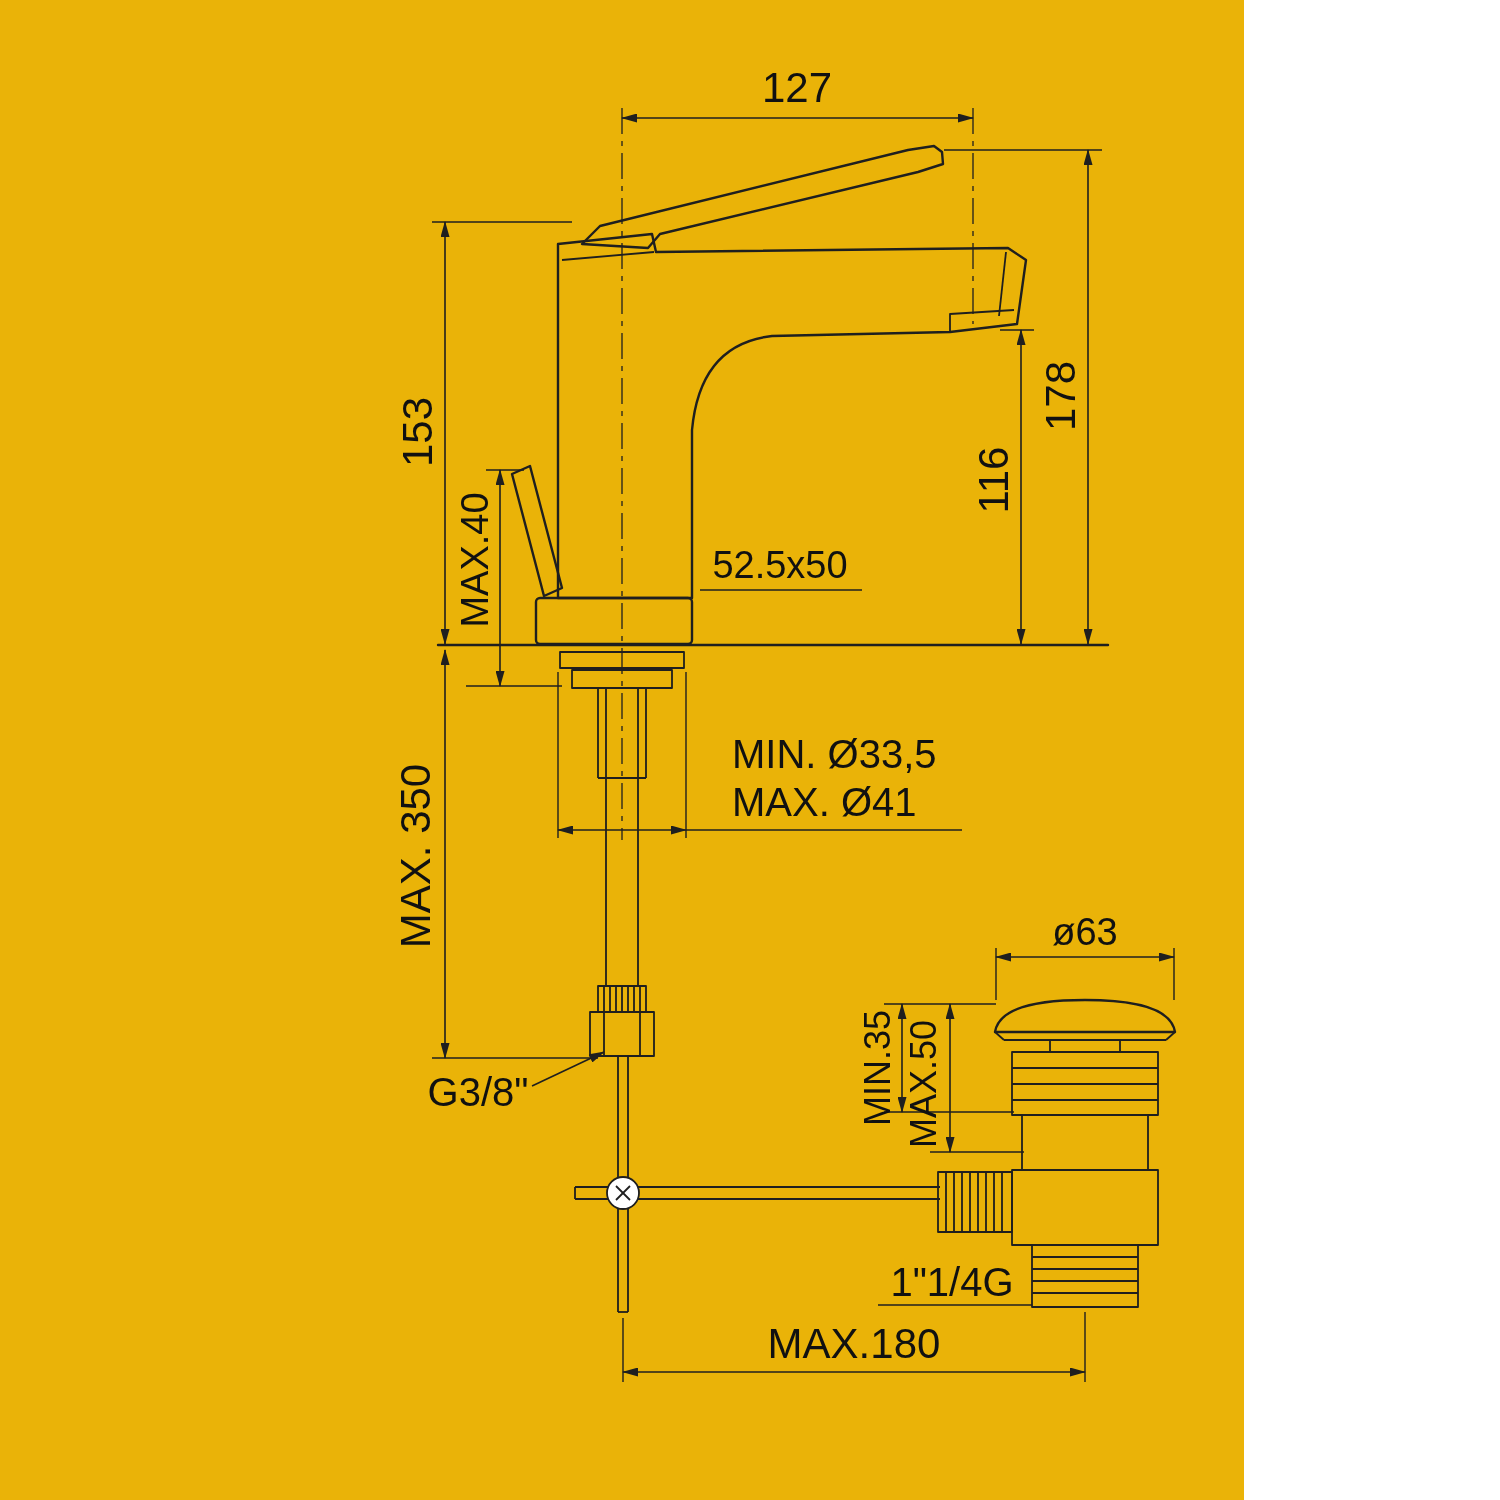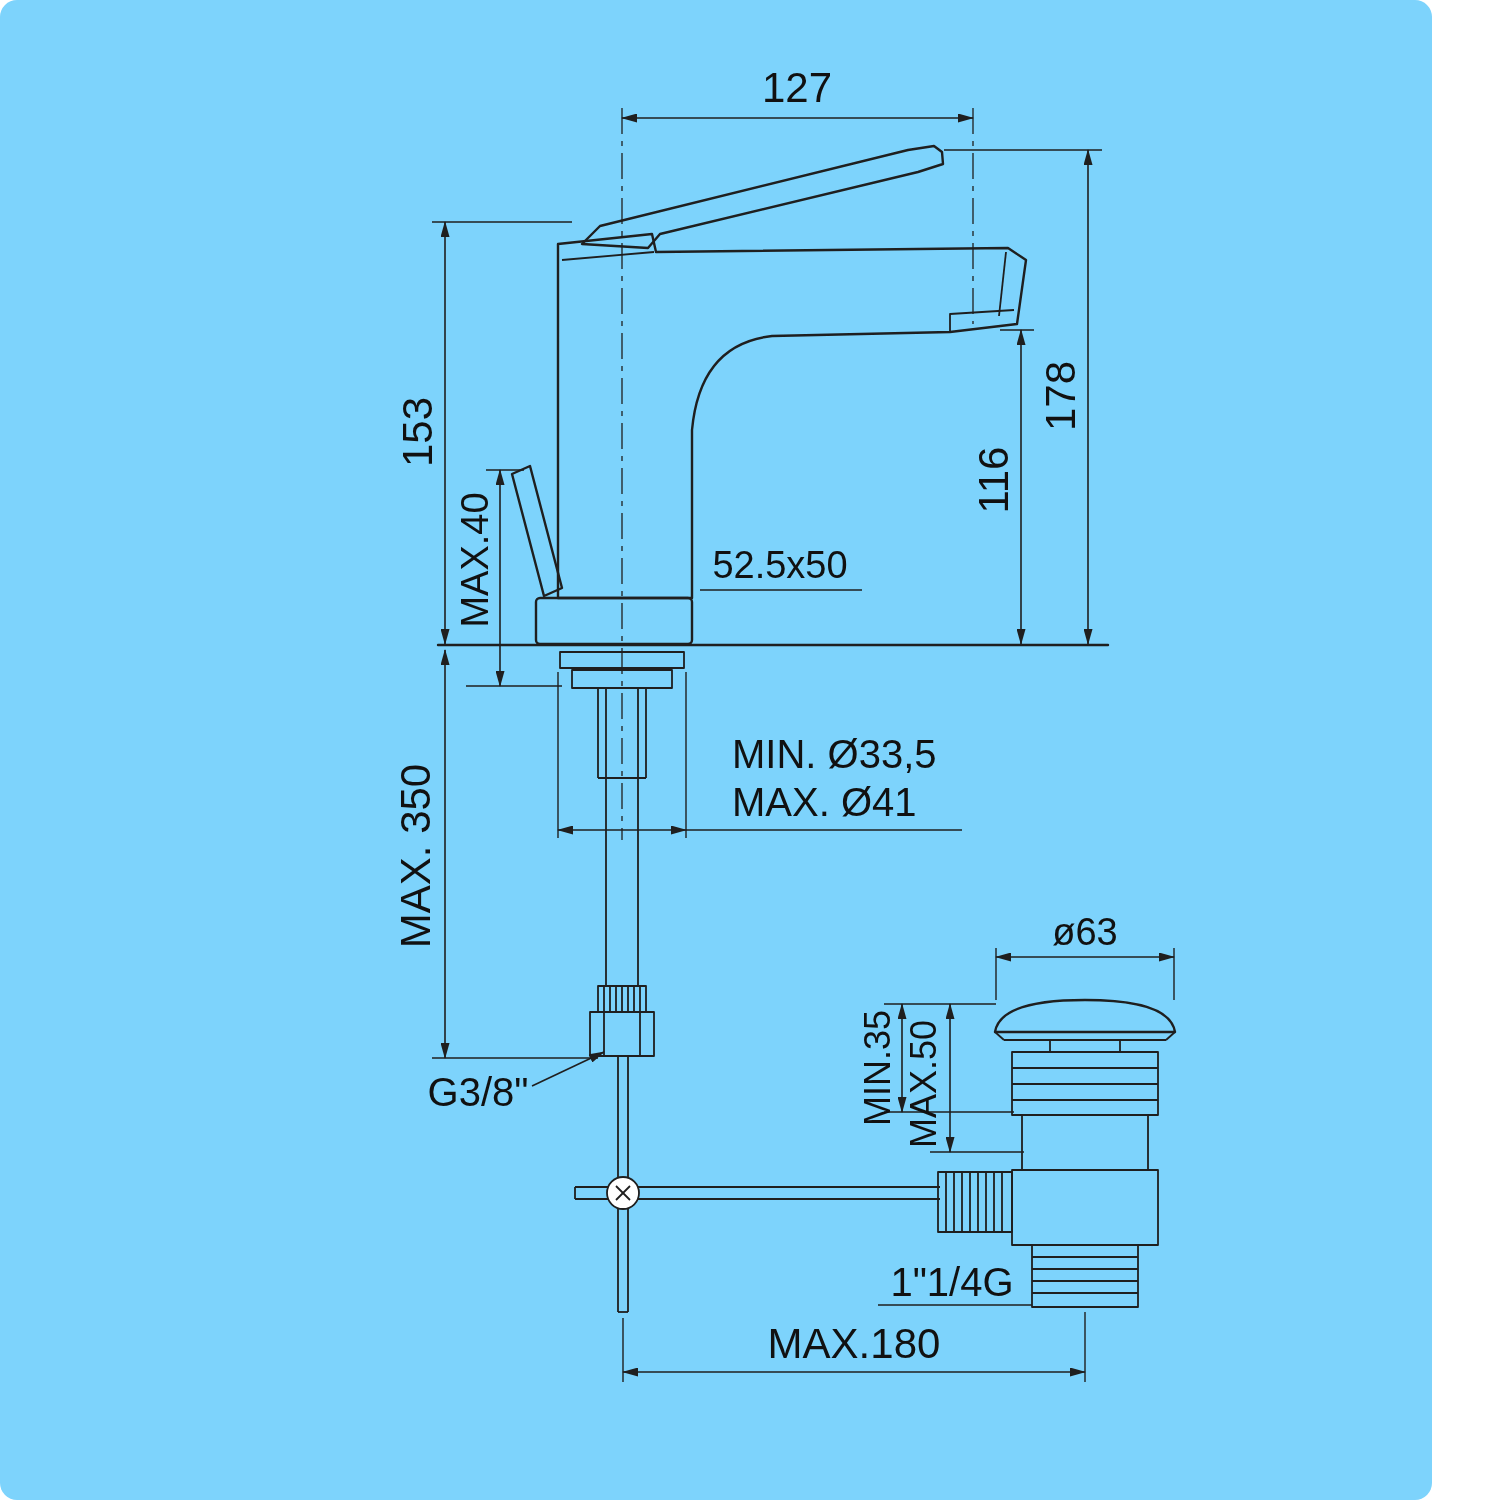--- a/index.html
+++ b/index.html
@@ -1,16 +1,16 @@
 <!DOCTYPE html>
 <html><head>
 <meta charset="utf-8">
 <style>
   html,body{margin:0;padding:0;background:#ffffff;}
-  .canvas{width:1432px;height:1500px;background:#7dd3fc;position:relative;overflow:hidden;border-radius:17px;}
+  .canvas{width:1244px;height:1500px;background:#eab308;position:relative;overflow:hidden;}
   svg{display:block;}
   .obj{stroke:#1f1f1f;stroke-width:2.4;fill:none;stroke-linejoin:round;stroke-linecap:round;}
   .obj-thin{stroke:#1f1f1f;stroke-width:1.8;fill:none;stroke-linejoin:round;}
   .dim{stroke:#1f1f1f;stroke-width:1.6;fill:none;}
   .ext{stroke:#1f1f1f;stroke-width:1.4;fill:none;}
   .cl{stroke:#1f1f1f;stroke-width:1.3;fill:none;stroke-dasharray:26 7 5 7;}
   .lbl{font-family:"Liberation Sans","DejaVu Sans",sans-serif;fill:#111111;}
   .s42{font-size:42px;}
   .s40{font-size:40px;}
   .s38{font-size:38px;}

